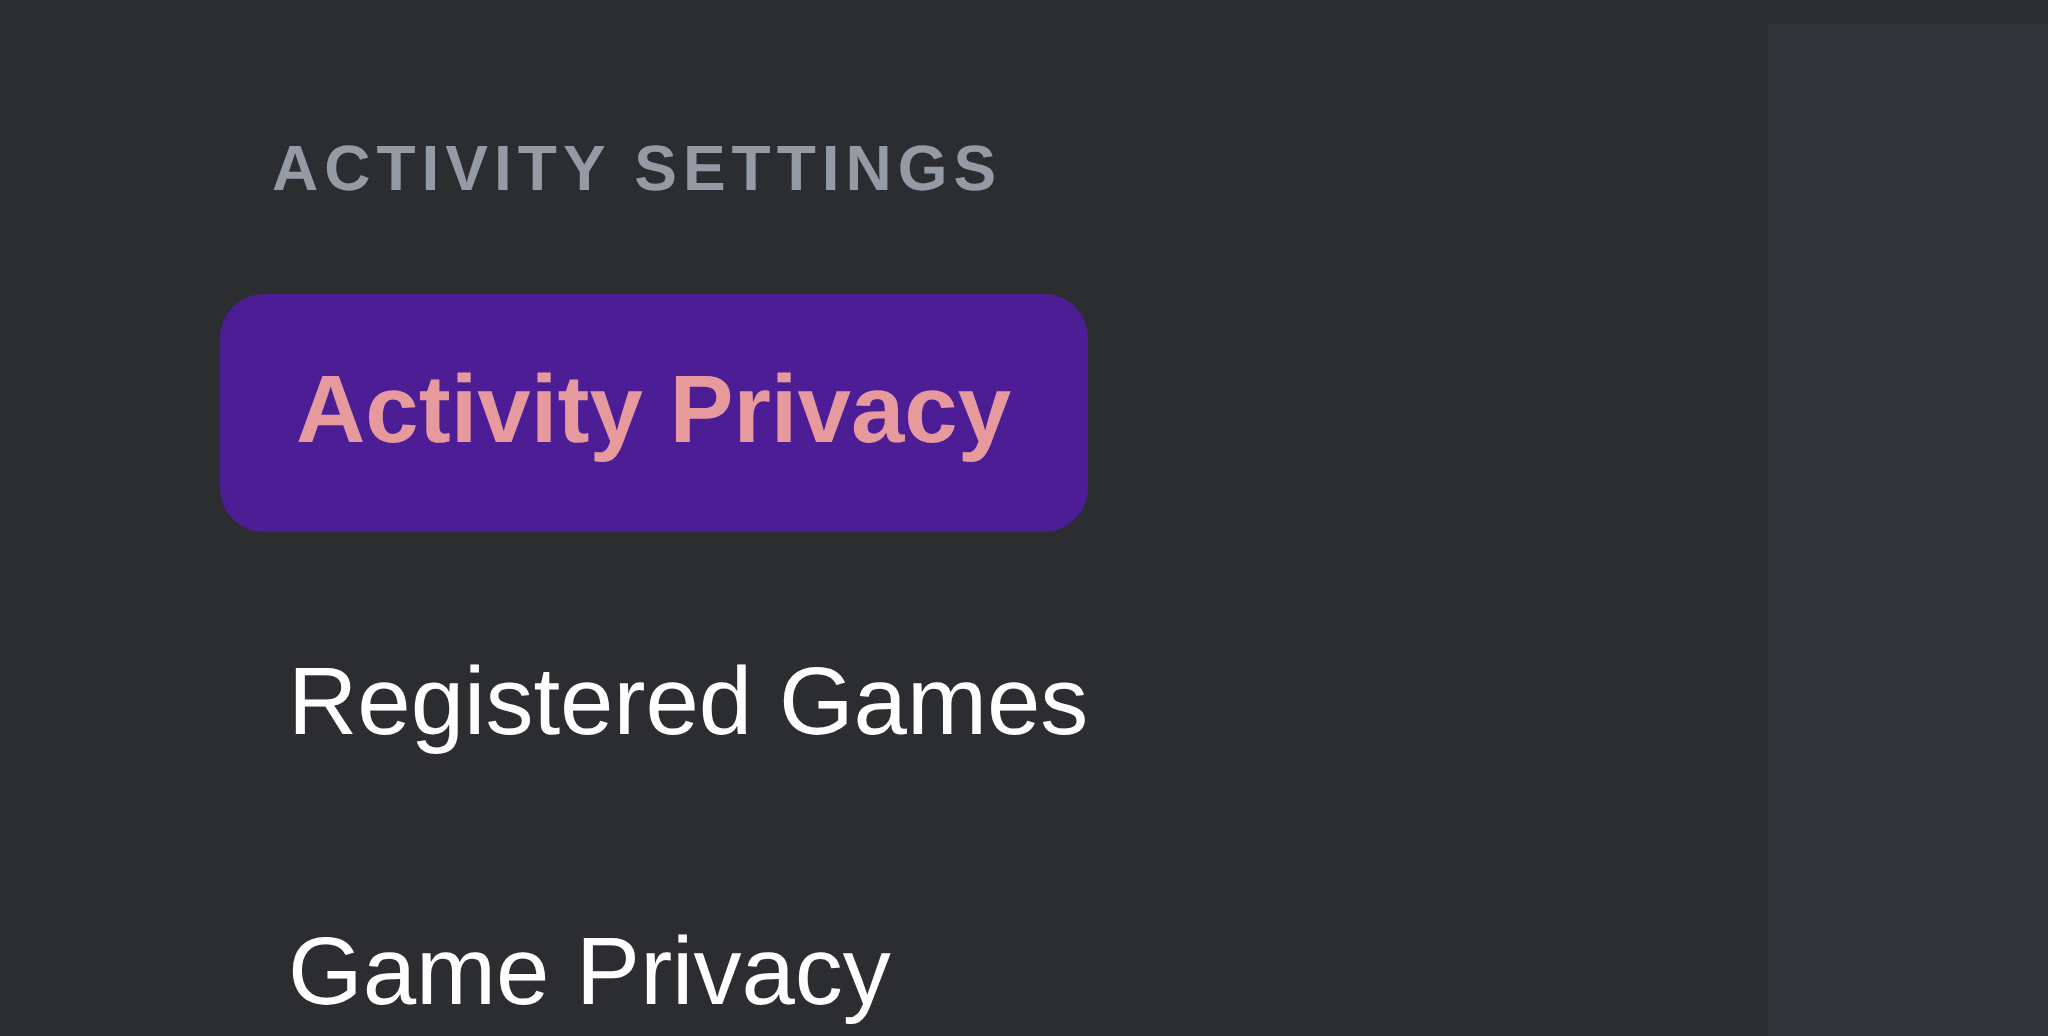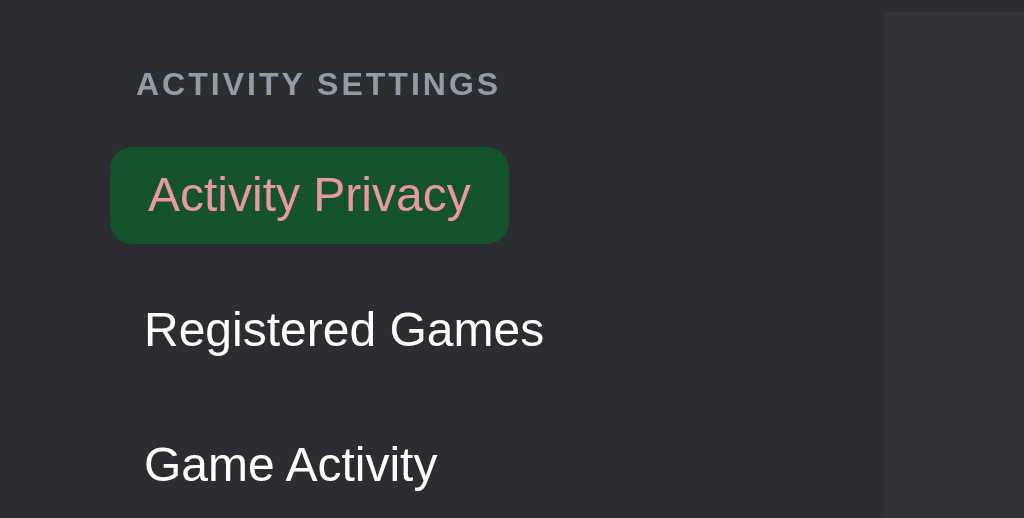--- a/index.html
+++ b/index.html
@@ -40,37 +40,38 @@
       font-size: 48px;
       font-weight: 400;
       padding: 22px 30px;
       margin: 0 0 38px 98px;
       cursor: pointer;
       border-radius: 22px;
       display: inline-block;
       line-height: 1.1;
     }
     .nav-item.highlighted {
-      background: #14532d;
+      background: #4c1d95;
       color: #e79a9e;
-      padding: 22px 34px;
+      padding: 33px 34px;
+      font-weight: bold;
     }
   </style>
 </head>
 <body>
 
 <div class="sidebar">
   <div class="section-header">ACTIVITY SETTINGS</div>
 
   <div class="nav-item highlighted">
     <span>Activity Privacy</span>
   </div>
 
   <div class="nav-item">
     <span>Registered Games</span>
   </div>
 
   <div class="nav-item">
-    <span>Game Activity</span>
+    <span>Game Privacy</span>
   </div>
 </div>
 
 <div class="right-edge"></div>
 
 </body></html>

